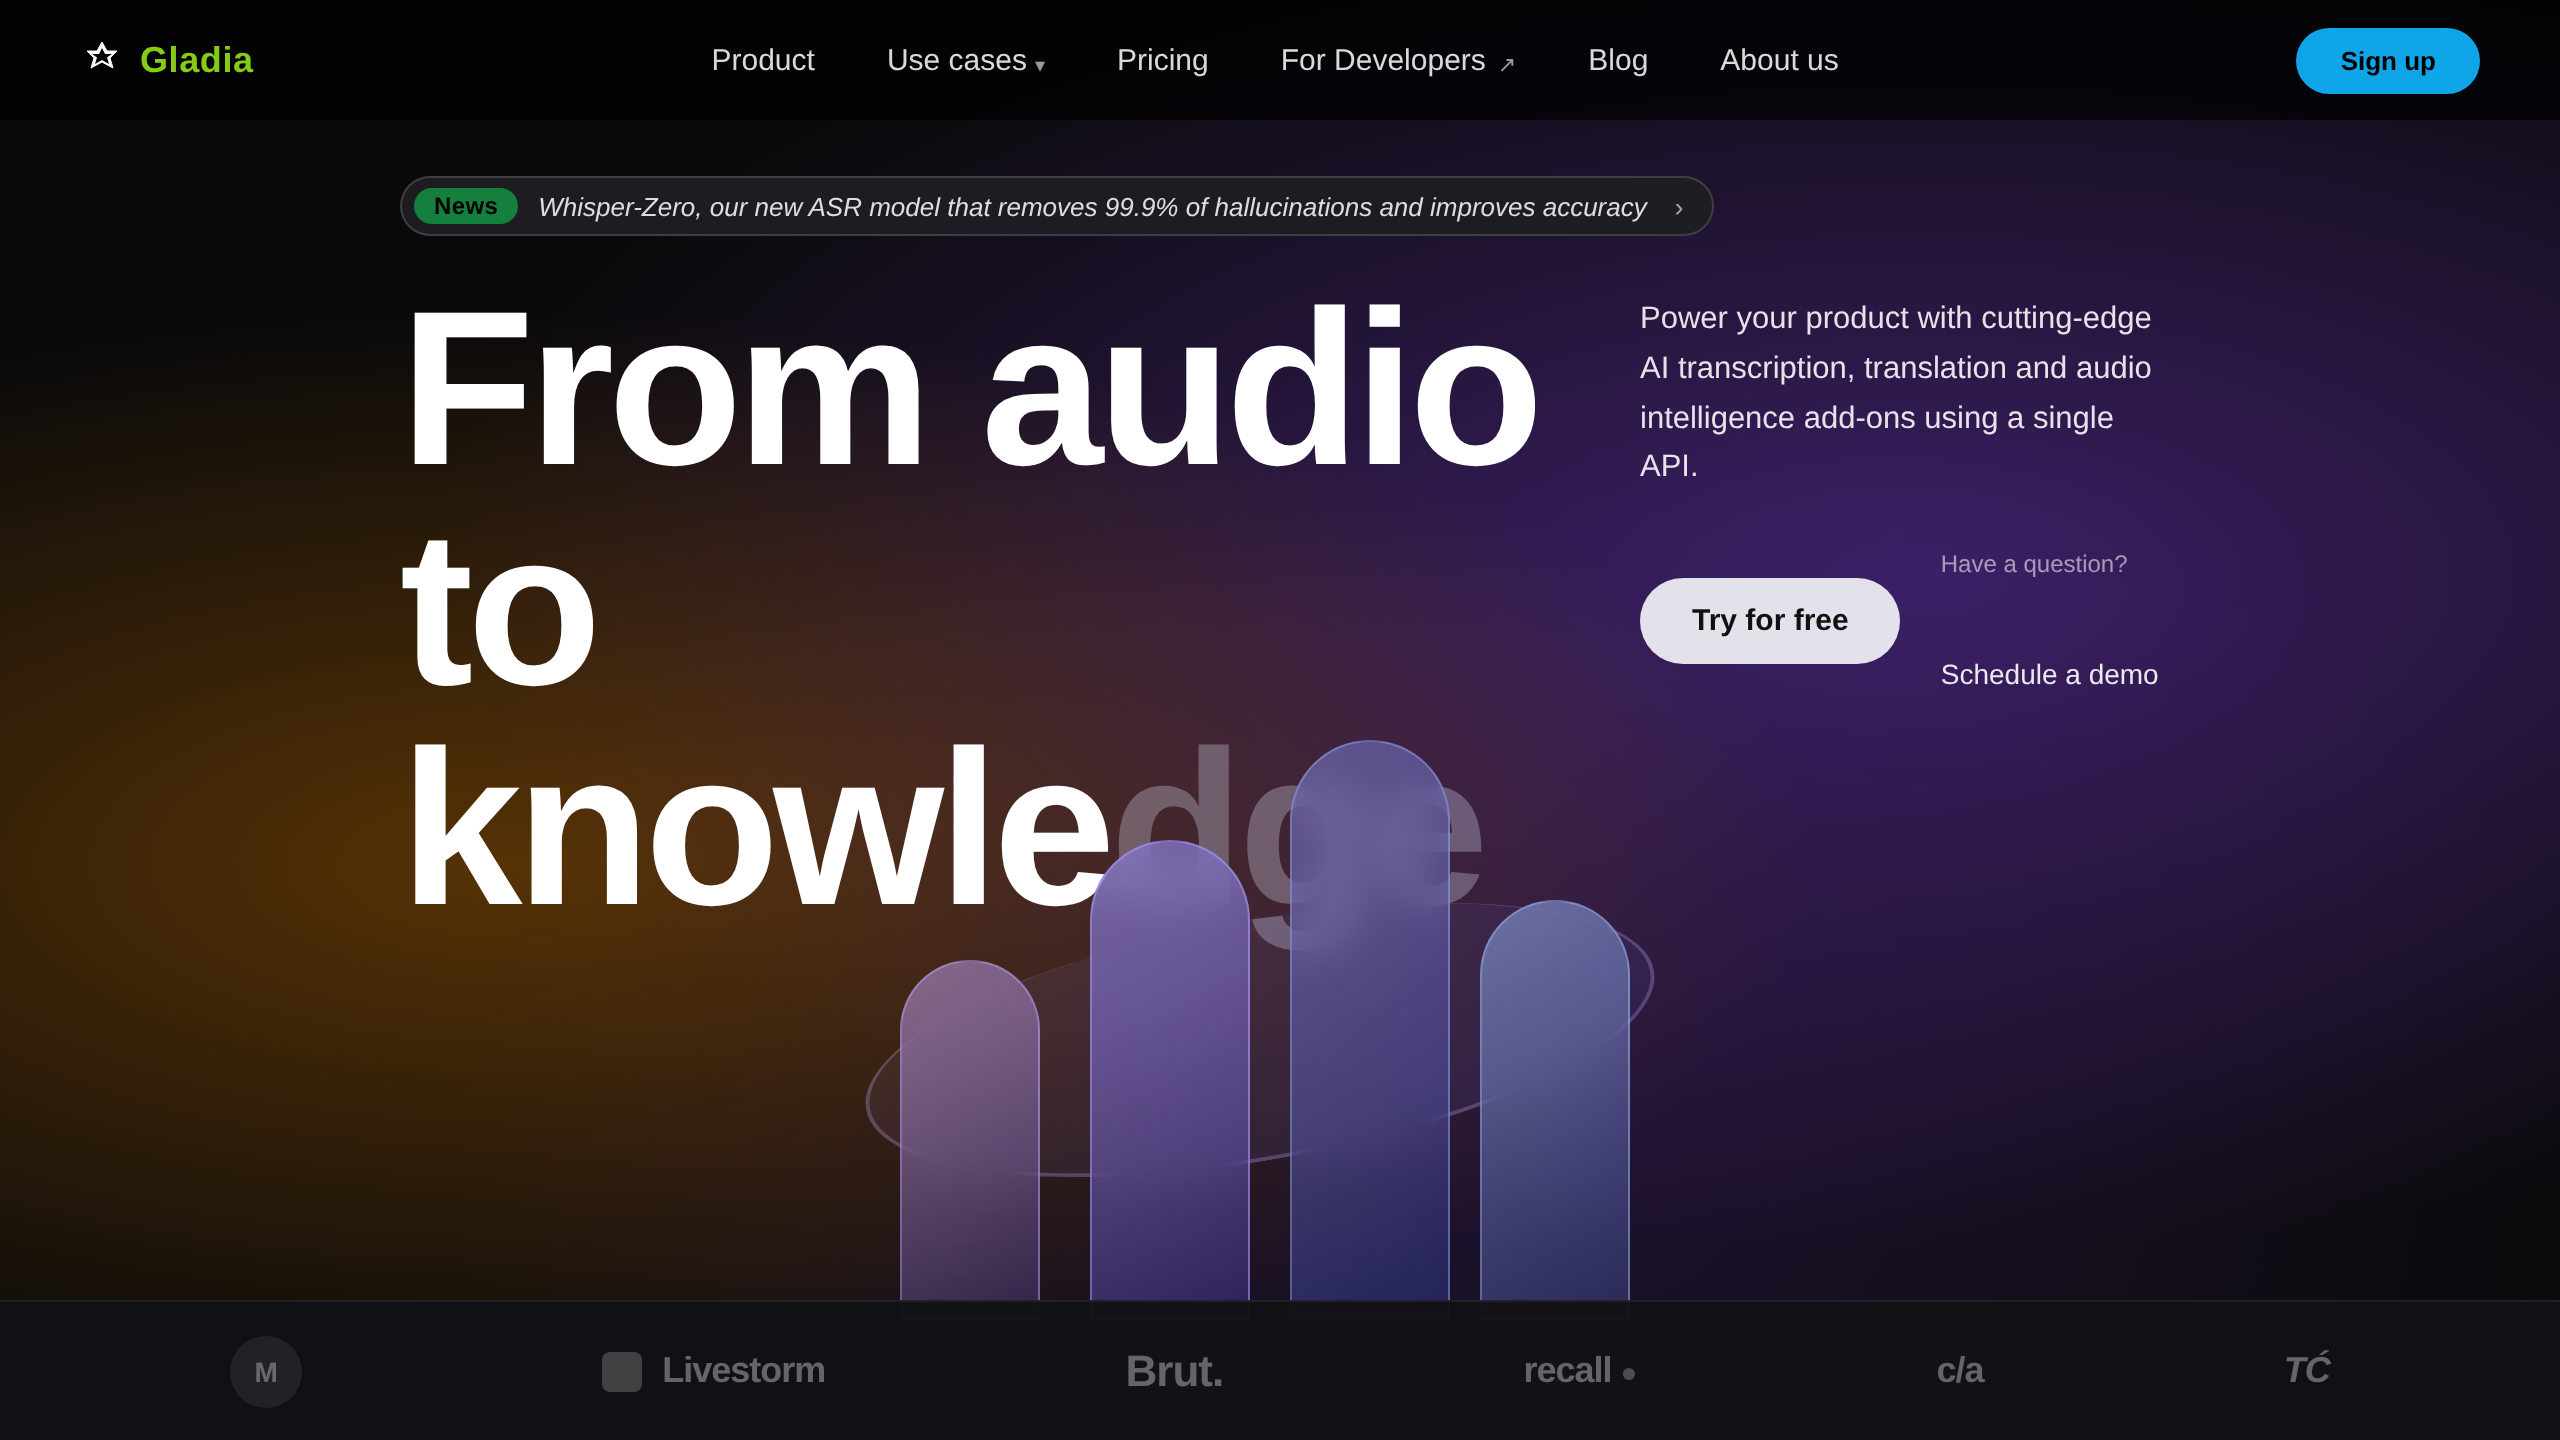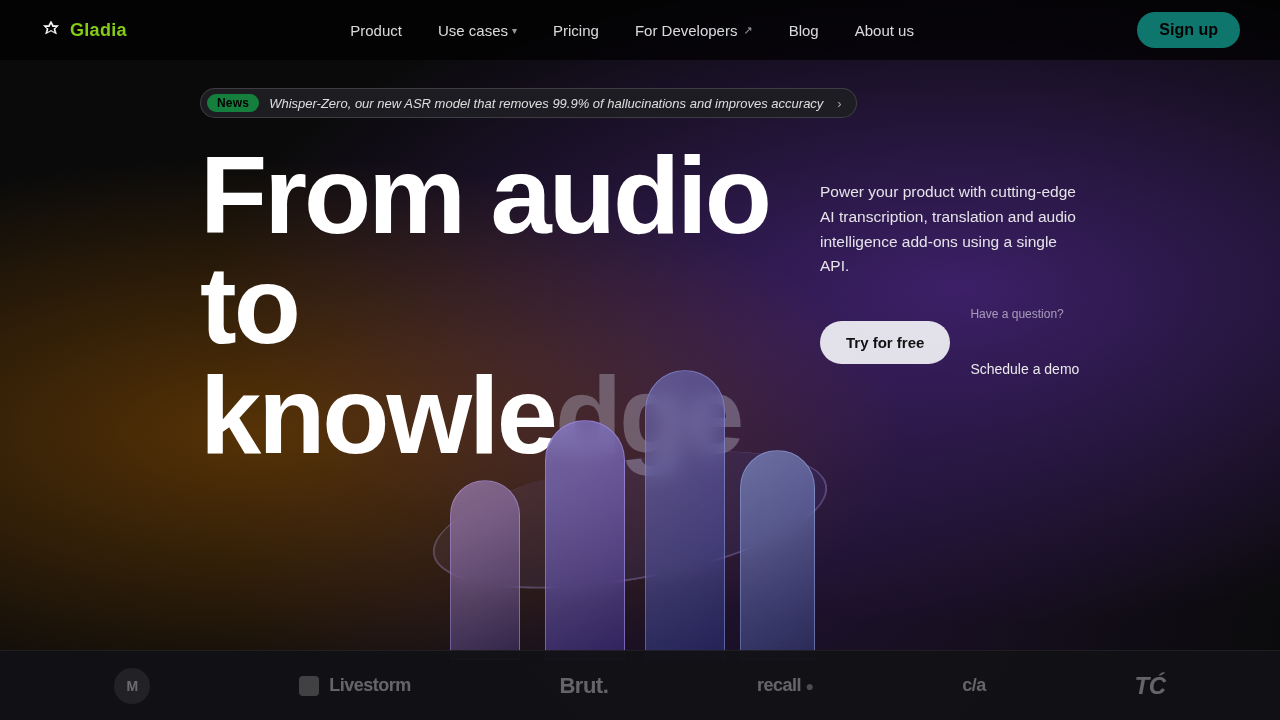--- a/index.html
+++ b/index.html
@@ -49,42 +49,42 @@
       align-items: center;
       gap: 36px;
     }
 
     .nav-link {
       font-size: 15px;
       color: rgba(255,255,255,0.85);
       text-decoration: none;
       cursor: pointer;
       display: flex;
-      align-items: center;
+      align-items: flex-end;
       gap: 4px;
     }
 
     .nav-link .chevron {
       font-size: 10px;
       opacity: 0.7;
     }
 
     .external-icon {
       font-size: 11px;
       opacity: 0.7;
       margin-left: 2px;
     }
 
     .signup-btn {
-      background: #0f766e;
+      background: #0ea5e9;
       color: #000;
       border: none;
       border-radius: 999px;
       padding: 9px 22px;
-      font-size: 16px;
+      font-size: 13px;
       font-weight: 600;
       cursor: pointer;
     }
 
     
     .hero-bg {
       position: absolute;
       top: 0; left: 0;
       width: 1280px;
       height: 720px;
@@ -151,21 +151,20 @@
     .hero-headline .faded {
       color: rgba(200,200,220,0.35);
     }
 
     
     .hero-right {
       position: absolute;
       top: 148px;
       right: 200px;
       width: 260px;
-      margin-top: 32px;
     }
 
     .hero-desc {
       font-size: 15.5px;
       line-height: 1.6;
       color: rgba(255,255,255,0.88);
       margin-bottom: 28px;
     }
 
     .hero-actions {
@@ -405,15 +404,15 @@
   <div class="logo-item">
     <span class="logo-item-text" style="font-size:22px;">Brut.</span>
   </div>
   <div class="logo-item">
     <span class="logo-item-text">recall <span style="color:rgba(255,255,255,0.5); font-size:14px;">●</span></span>
   </div>
   <div class="logo-item">
     <span class="logo-item-text">c/a</span>
   </div>
   <div class="logo-item">
-    <span class="logo-item-text" style="font-size:24px; font-style:italic;">TĆ</span>
+    <span class="logo-item-text" style="font-size:18px; font-style:italic;">TĆ</span>
   </div>
 </div>
 
 </body></html>

